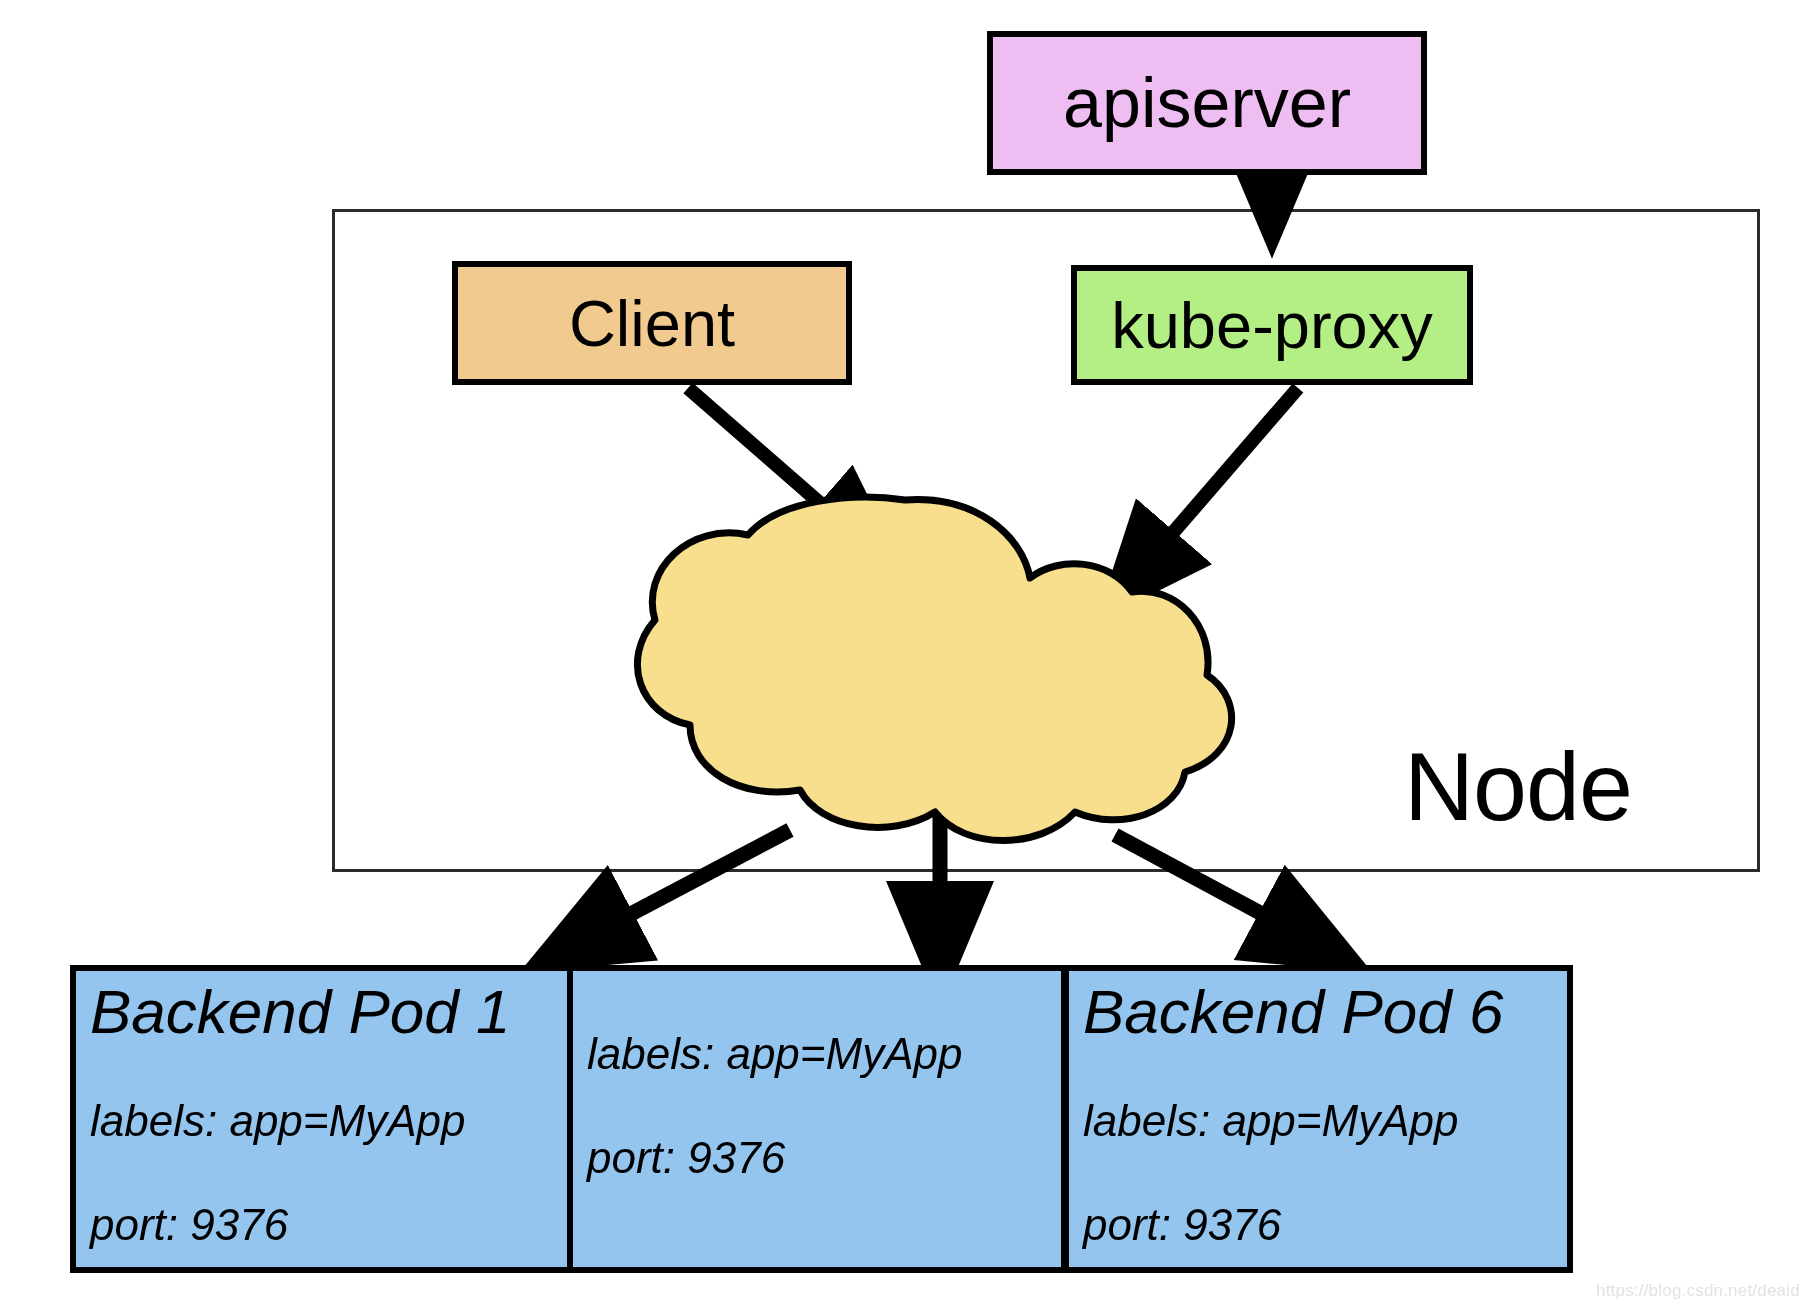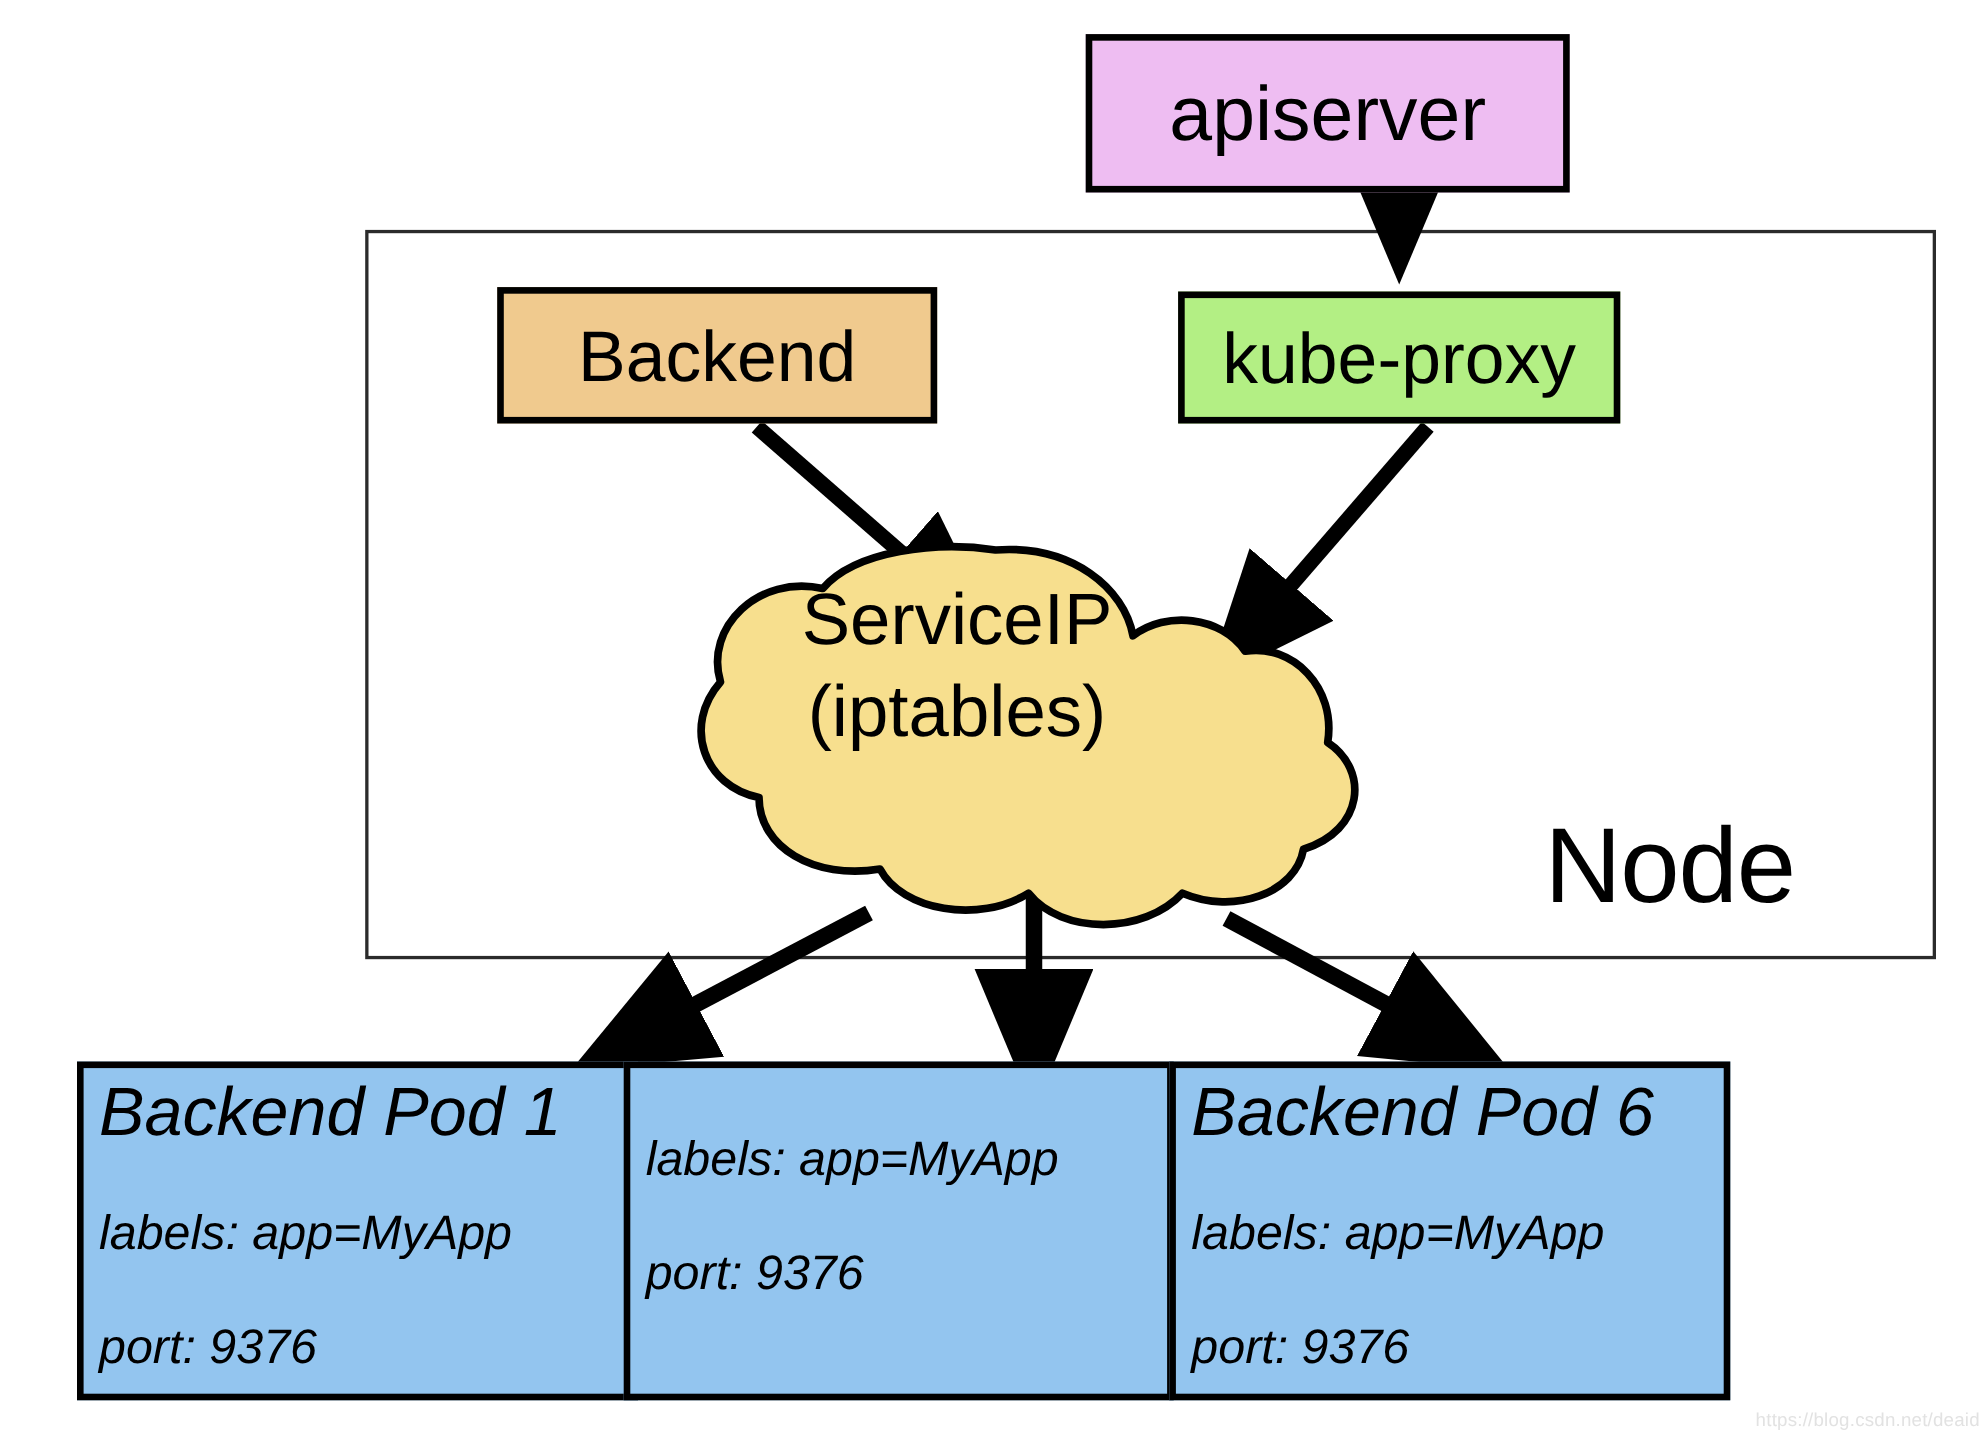--- a/index.html
+++ b/index.html
@@ -179,31 +179,27 @@
         C 1040 850, 965 850, 935 812
         C 890 840, 820 828, 800 790
         C 740 800, 690 770, 690 725
         C 640 715, 620 660, 655 620
         C 640 570, 690 522, 748 535
         C 778 500, 852 492, 905 500
         Z" fill="#f7df8e" stroke="#000000" stroke-width="7" stroke-linejoin="round"></path>
     </g>
   </svg>
 
-  <div class="cloud-text">
-    <div>ServiceIP</div>
-    <div>(iptables)</div>
-  </div>
 
   <div class="box box-apiserver">
     <span>apiserver</span>
   </div>
 
   <div class="box box-client">
-    <span>Backend</span>
+    <span>Client</span>
   </div>
 
   <div class="box box-kubeproxy">
     <span>kube-proxy</span>
   </div>
 
   <div class="pod" id="pod-1">
     <div class="pod-title">Backend Pod 1</div>
     <div class="pod-lines">
       <div class="pod-line">labels: app=MyApp</div>

